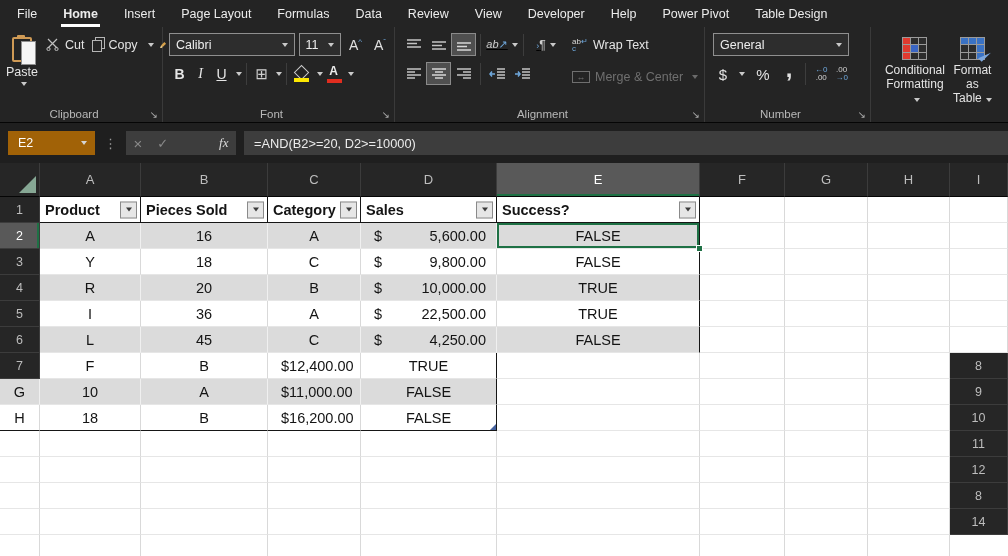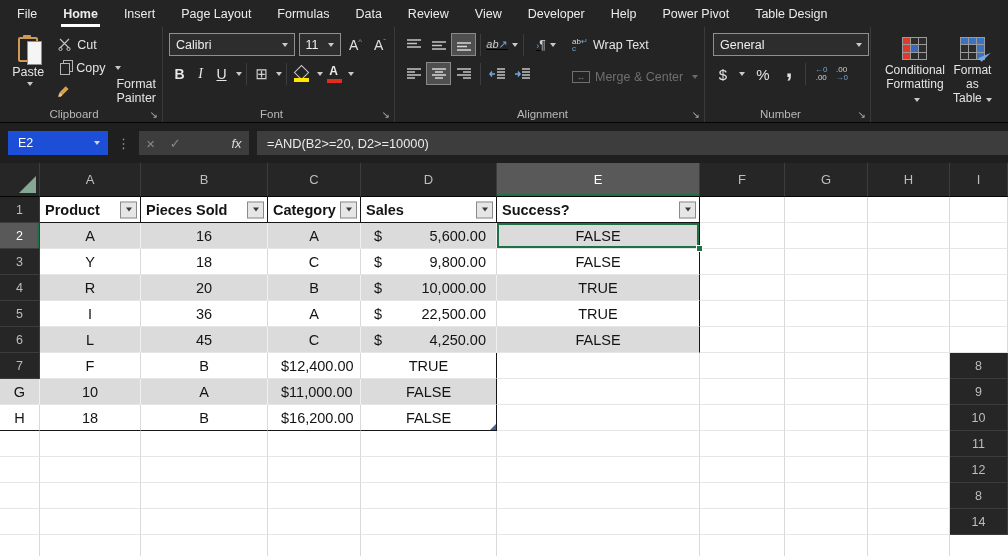--- a/index.html
+++ b/index.html
@@ -22,21 +22,21 @@
   .caret.dis { border-top-color:#6a6a6a; }
   .rbtn-txt { font-size:12.5px; color:#e4e4e4; }
   .vsep { width:1px; background:#3d3d3d; height:22px; margin:0 4px; align-self:center; }
 
   
   .clip-content { display:flex; gap:6px; }
   .paste-btn { width:46px; display:flex; flex-direction:column; align-items:center; gap:3px; padding-top:2px; }
   .icon-clipboard { position:relative; width:20px; height:25px; border:2px solid #cf9a55; border-radius:2px; margin-top:2px; }
   .icon-clipboard::before { content:""; position:absolute; top:-4px; left:3px; width:8px; height:4px; background:#cf9a55; border-radius:1px; }
   .icon-clipboard::after { content:""; position:absolute; right:-6px; top:2px; width:13px; height:22px; background:#f5f5f5; border:1px solid #8f8f8f; }
-  .clip-col { display:flex; flex-direction:column; justify-content:flex-start; gap:2px; padding-top:1px;text-align:right; }
+  .clip-col { display:flex; flex-direction:row; justify-content:flex-start; gap:2px; padding-top:1px; }
   .small-btn { height:21px; display:flex; align-items:center; gap:6px; font-size:12.5px; color:#e4e4e4; padding:0 2px; }
   .icon-copy { position:relative; width:10px; height:12px; margin-left:2px; }
   .icon-copy::before { content:""; position:absolute; left:3px; top:-2px; width:8px; height:10px; border:1px solid #b5b5b5; background:#242424; }
   .icon-copy::after { content:""; position:absolute; left:0; top:1px; width:8px; height:10px; border:1px solid #b5b5b5; background:#242424; }
 
   
   .font-row1 { display:flex; align-items:center; gap:4px; }
   .combo { display:flex; align-items:center; justify-content:space-between; border:1px solid #8f8f8f; background:#2d2d2d; height:23px; padding:0 6px; font-size:12.5px; color:#ededed; }
   .combo .caret { margin-left:6px; }
   .font-name { width:132px; }
@@ -64,46 +64,46 @@
   .icon-wrap .blue { color:#6fa8dc; }
   .merge-btn { display:flex; align-items:center; gap:5px; height:22px; }
   .icon-merge { width:18px; height:12px; border:1px solid #6f6f6f; color:#6f6f6f; font-size:9px; display:flex; align-items:center; justify-content:center; }
   .dis-txt { color:#6f6f6f; font-size:12.5px; }
   .icon-orient { font-size:11px; color:#cfcfcf; font-style:italic; }
   .icon-orient .arr { color:#6fa8dc; font-style:normal; }
   .icon-para { font-size:12px; color:#cfcfcf; }
   .icon-para .sm { font-size:9px; color:#6fa8dc; }
 
   
-  .num-combo { width:156px; }
+  .num-combo { width:136px; }
   .num-row2 { display:flex; align-items:center; margin-top:7px; gap:2px; }
   .nbtn { display:flex; align-items:center; justify-content:center; color:#e2e2e2; font-size:15px; min-width:20px; height:22px; }
   .comma { font-size:24px; font-weight:bold; line-height:10px; padding-bottom:10px; }
   .dec-icon { display:flex; flex-direction:column; font-size:8px; line-height:8.5px; color:#d2d2d2; text-align:center; padding:0 3px; }
   .dec-icon .blue { color:#6fa8dc; }
 
   
   .styles-content { display:flex; gap:0; padding:0 6px; }
   .style-btn { display:flex; flex-direction:column; align-items:center; gap:3px; font-size:12px; color:#e4e4e4; text-align:center; line-height:14px; }
   .icon-cf, .icon-ft { width:25px; height:23px; display:grid; grid-template-columns:1fr 1fr 1fr; grid-template-rows:1fr 1fr 1fr; gap:1px; background:#9a9a9a; border:1px solid #9a9a9a; }
   .icon-cf i, .icon-ft i { background:#2c2c2c; }
   .icon-cf i.r { background:#e03a2f; } .icon-cf i.b { background:#3a66c4; }
   .icon-ft { position:relative; }
   .icon-ft i.b { background:#3a72c4; }
   .icon-ft .brush { position:absolute; right:-3px; bottom:-3px; width:0; height:0; border-left:5px solid transparent; border-bottom:13px solid #7da7dc; transform:rotate(45deg); }
 
   
   .fbar { height:40px; background:#1f1f1f; display:flex; align-items:center; padding-left:8px; }
-  .namebox { width:100px; height:24px; background:#1d4ed8; display:flex; align-items:center; justify-content:space-between; padding:0 8px 0 10px; font-size:12.5px; color:#fff; }
+  .namebox { width:87px; height:24px; background:#a16207; display:flex; align-items:center; justify-content:space-between; padding:0 8px 0 10px; font-size:12.5px; color:#fff; }
   .namebox .caret { border-top-color:#d5d5d5; }
   .fdots { color:#9a9a9a; font-size:13px; margin:0 9px; }
   .fbtns { width:110px; height:24px; background:#3d3d3d; display:flex; align-items:center; justify-content:space-around; margin-right:8px; }
   .fx-cancel { color:#8a8a8a; font-size:15px; }
   .fx-enter { color:#8a8a8a; font-size:13px; }
-  .fx-label { color:#dcdcdc; font-size:13px; font-style:italic; font-family:Liberation Sans, sans-serif;margin-left:36px; }
+  .fx-label { color:#dcdcdc; font-size:13px; font-style:italic; font-family:Liberation Serif, serif;margin-left:36px; }
   .finput { flex:1; height:24px; background:#3d3d3d; display:flex; align-items:center; padding-left:10px; font-size:12.8px; color:#ebebeb; }
 
   
   .sheet { position:absolute; top:163px; left:0; width:1008px; height:393px; display:grid;
            grid-template-columns:40px 101px 127px 93px 136px 203px 85px 83px 82px 58px;
            grid-template-rows:34px repeat(14, 26px); background:#fff; overflow:hidden; }
   .corner { background:#262626; position:relative; border-right:1px solid #3c3c3c; border-bottom:1px solid #050505; }
   .corner .tri { position:absolute; right:3px; bottom:3px; width:0; height:0; border-left:17px solid transparent; border-bottom:17px solid #86a794; }
   .ch { background:#262626; color:#bdbdbd; font-size:13px; display:flex; align-items:center; justify-content:center; border-right:1px solid #3c3c3c; border-bottom:1px solid #050505; }
   .ch.sel { background:#595959; color:#fff; box-shadow:inset 0 -2px 0 #1e7145; }

